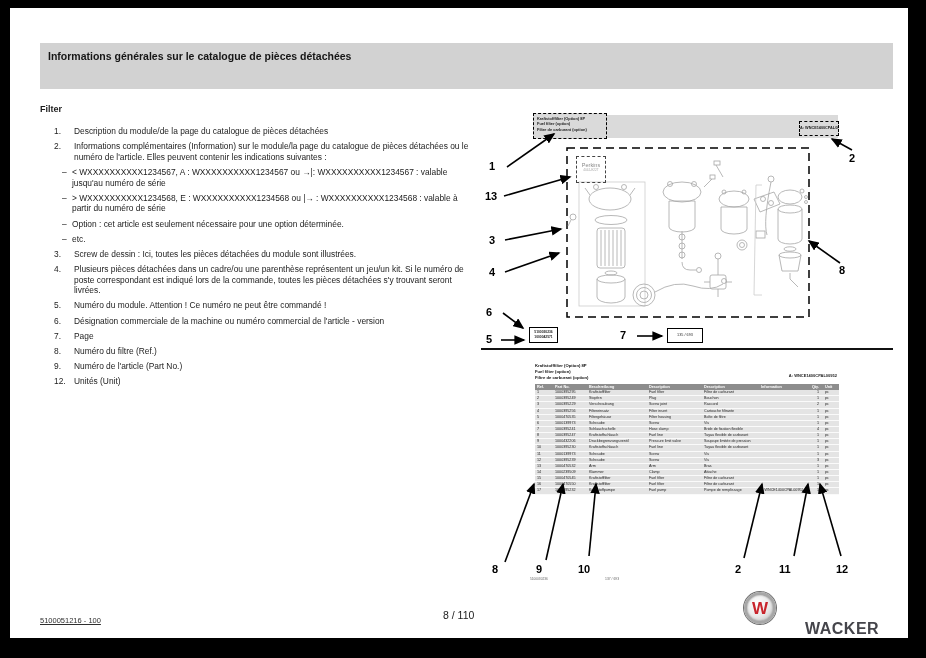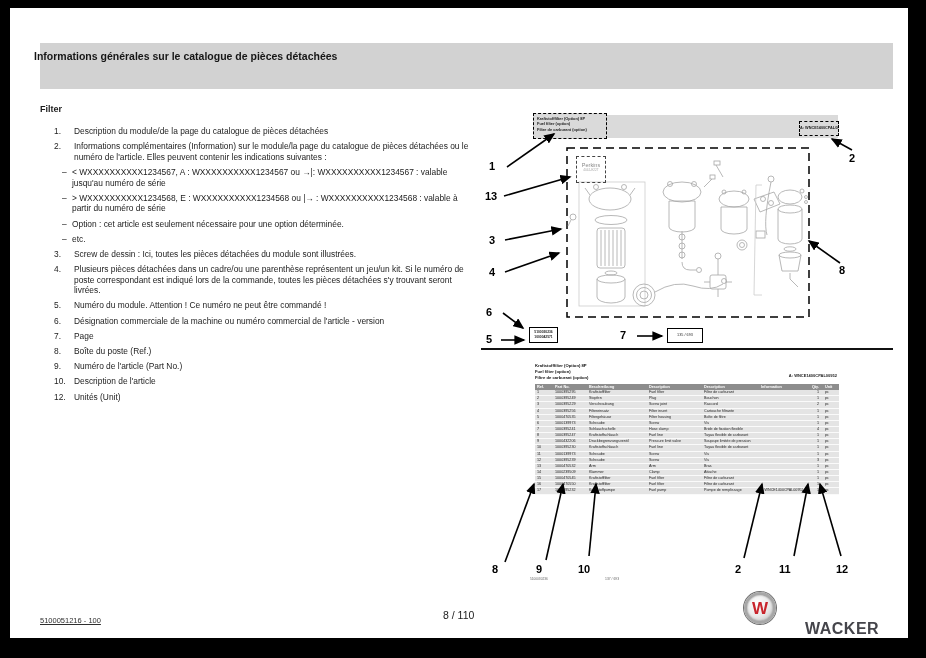--- a/index.html
+++ b/index.html
@@ -3,21 +3,21 @@
 <meta charset="utf-8">
 <style>
   html,body{margin:0;padding:0;background:#000;}
   #stage{position:relative;width:926px;height:658px;background:#000;overflow:hidden;
          font-family:"Liberation Sans","DejaVu Sans",sans-serif;color:#1c1c1c;}
   #page{position:absolute;left:10px;top:8px;width:898px;height:630px;background:#ffffff;}
   .abs{position:absolute;}
 
   
   .title-bar{left:30px;top:35px;width:853px;height:46px;background:#d2d2d2;}
-  .title-text{left:24px;top:42px;font-size:10.5px;font-weight:bold;color:#161616;}
+  .title-text{left:38px;top:42px;font-size:10.5px;font-weight:bold;color:#161616;}
   .section-heading{left:30px;top:96px;font-size:9px;font-weight:bold;}
 
   
   .instructions{left:44px;top:118px;width:420px;font-size:8.4px;line-height:10.6px;}
   .item{display:flex;margin-bottom:4.6px;}
   .item .num{width:20px;flex:none;}
   .item .txt{flex:1;}
   .subitem{display:flex;margin:0 0 4.6px 8px;}
   .subitem .dash{width:10px;flex:none;}
   .subitem .txt{flex:1;}
@@ -120,29 +120,25 @@
         <div class="item">
           <span class="num">6.</span>
           <span class="txt">Désignation commerciale de la machine ou numéro commercial de l'article - version</span>
         </div>
         <div class="item">
           <span class="num">7.</span>
           <span class="txt">Page</span>
         </div>
         <div class="item">
           <span class="num">8.</span>
-          <span class="txt">Boîte du poste (Ref.)</span>
+          <span class="txt">Numéro du filtre (Ref.)</span>
         </div>
         <div class="item">
           <span class="num">9.</span>
           <span class="txt">Numéro de l'article (Part No.)</span>
-        </div>
-        <div class="item">
-          <span class="num">10.</span>
-          <span class="txt">Description de l'article</span>
         </div>
         <div class="item">
           <span class="num">12.</span>
           <span class="txt">Unités (Unit)</span>
         </div>
       </div>
 
     <div class="abs doc-number">5100051216 - 100</div>
     <div class="abs page-indicator">8 / 110</div>
     <div class="abs logo-circle">

